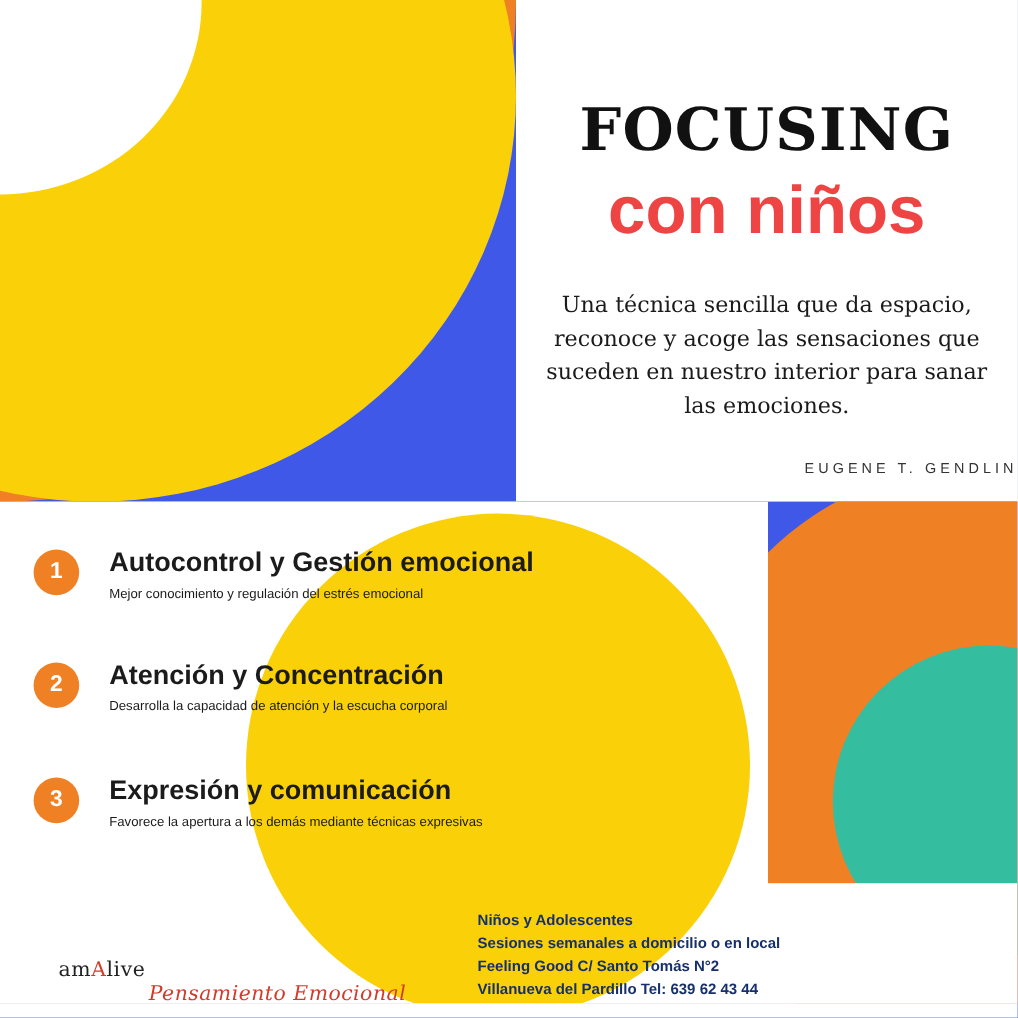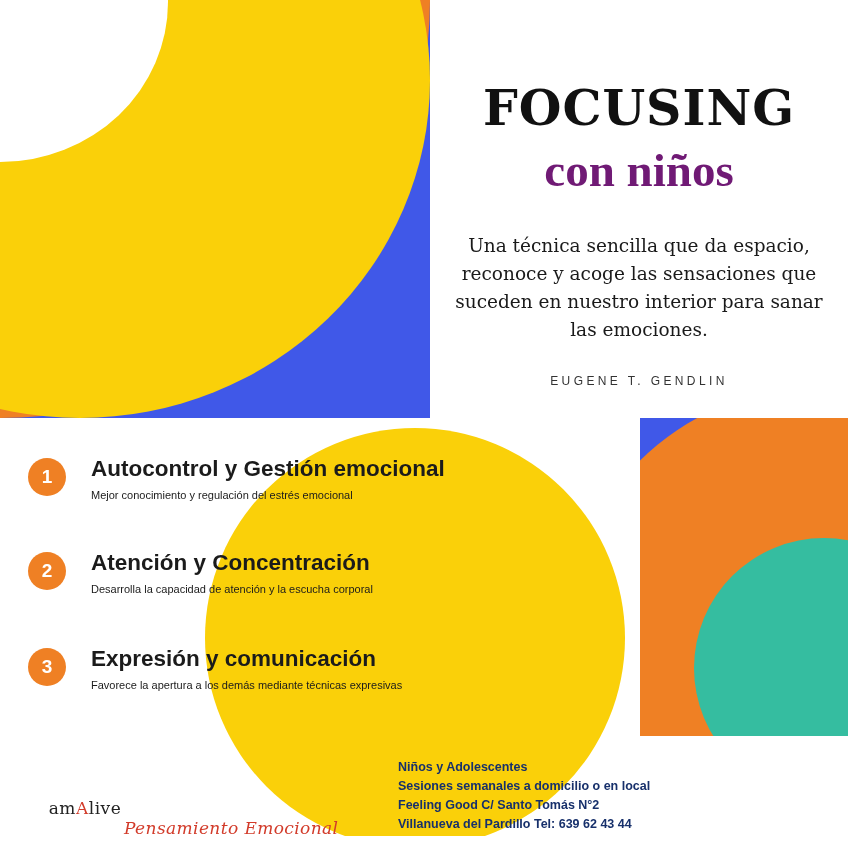--- a/index.html
+++ b/index.html
@@ -76,41 +76,42 @@
   .title-line1 {
     font-family: "DejaVu Serif", serif;
     font-weight: bold;
     font-size: 49px;
     letter-spacing: 1px;
     color: #111111;
     margin-top: 84px;
     line-height: 1.0;
   }
   .title-line2 {
-    font-family: Liberation Serif, serif;
-    font-weight: bold;
-    font-size: 47px;
-    color: #701a75;
+    font-family: Liberation Sans, sans-serif;
+    font-weight: bold;
+    font-size: 56px;
+    color: #ef4444;
     margin-top: 14px;
     line-height: 1.0;
   }
   .subtitle {
     font-family: "DejaVu Serif", serif;
     font-size: 18.5px;
     color: #1a1a1a;
     line-height: 1.52;
     margin-top: 38px;
     padding: 0 14px;
   }
   .author {
     font-family: "Liberation Sans", sans-serif;
     font-size: 12px;
     letter-spacing: 3.4px;
     color: #333333;
     margin-top: 30px;
+    text-align: right;
   }
 
   
   .bottom-section {
     position: absolute;
     left: 0;
     top: 418px;
     width: 848px;
     height: 430px;
     background: #ef8024;

